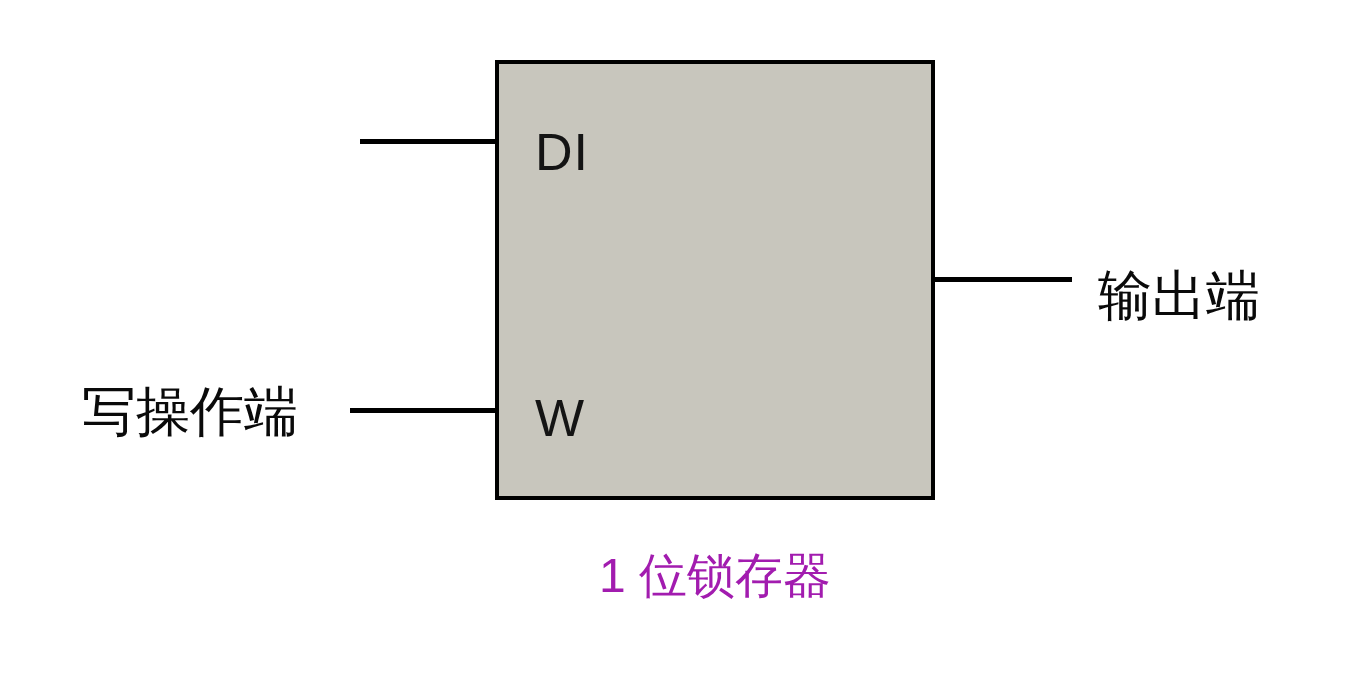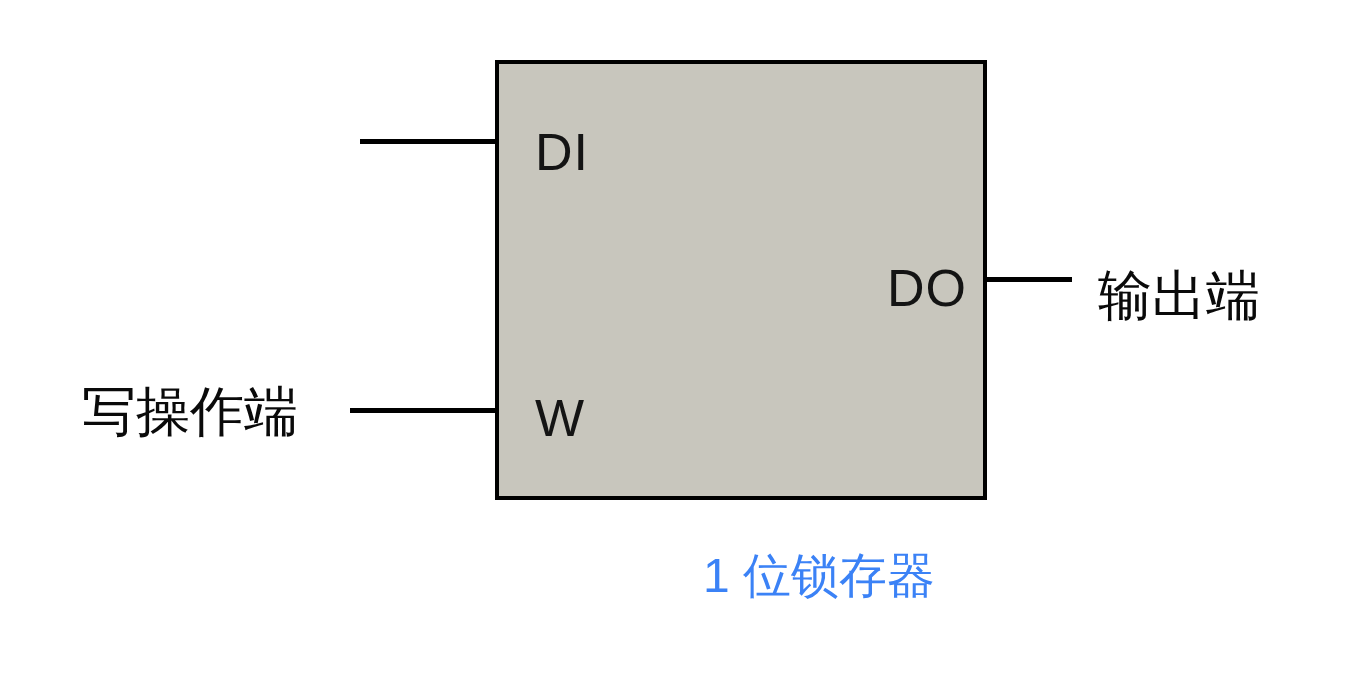--- a/index.html
+++ b/index.html
@@ -12,21 +12,21 @@
     position: relative;
     width: 1360px;
     height: 686px;
     background: #ffffff;
     overflow: hidden;
   }
   .latch-box {
     position: absolute;
     left: 495px;
     top: 60px;
-    width: 492px;
+    width: 440px;
     height: 440px;
     box-sizing: border-box;
     background: #c8c6bd;
     border: 4px solid #000000;
   }
   .pin-label {
     position: absolute;
     font-size: 52px;
     line-height: 1;
     color: #141414;
@@ -54,40 +54,39 @@
     white-space: nowrap;
   }
   .label-input  { left: 140px; width: 195px; top: 114px; text-align: right; }
   .label-write  { left: 82px;  width: 253px; top: 384px; text-align: left; }
   .label-output { left: 1098px; top: 268px; }
   .caption {
     position: absolute;
     left: 495px;
     top: 552px;
     width: 440px;
-    text-align: right;
+    text-align: center;
     font-size: 48px;
     line-height: 1;
-    color: #3b82f6;
+    color: #a21caf;
     font-weight: 400;
     white-space: nowrap;
   }
 </style>
 </head>
 <body>
 
 <div class="canvas">
 
   <div class="wire wire-input"></div>
   <div class="wire wire-write"></div>
   <div class="wire wire-output"></div>
 
   <div class="latch-box">
     <span class="pin-label pin-di">DI</span>
-    <span class="pin-label pin-do">DO</span>
     <span class="pin-label pin-w">W</span>
   </div>
 
   <span class="ext-label label-write">写操作端</span>
   <span class="ext-label label-output">输出端</span>
 
   <div class="caption">1 位锁存器</div>
 
 </div>
 

